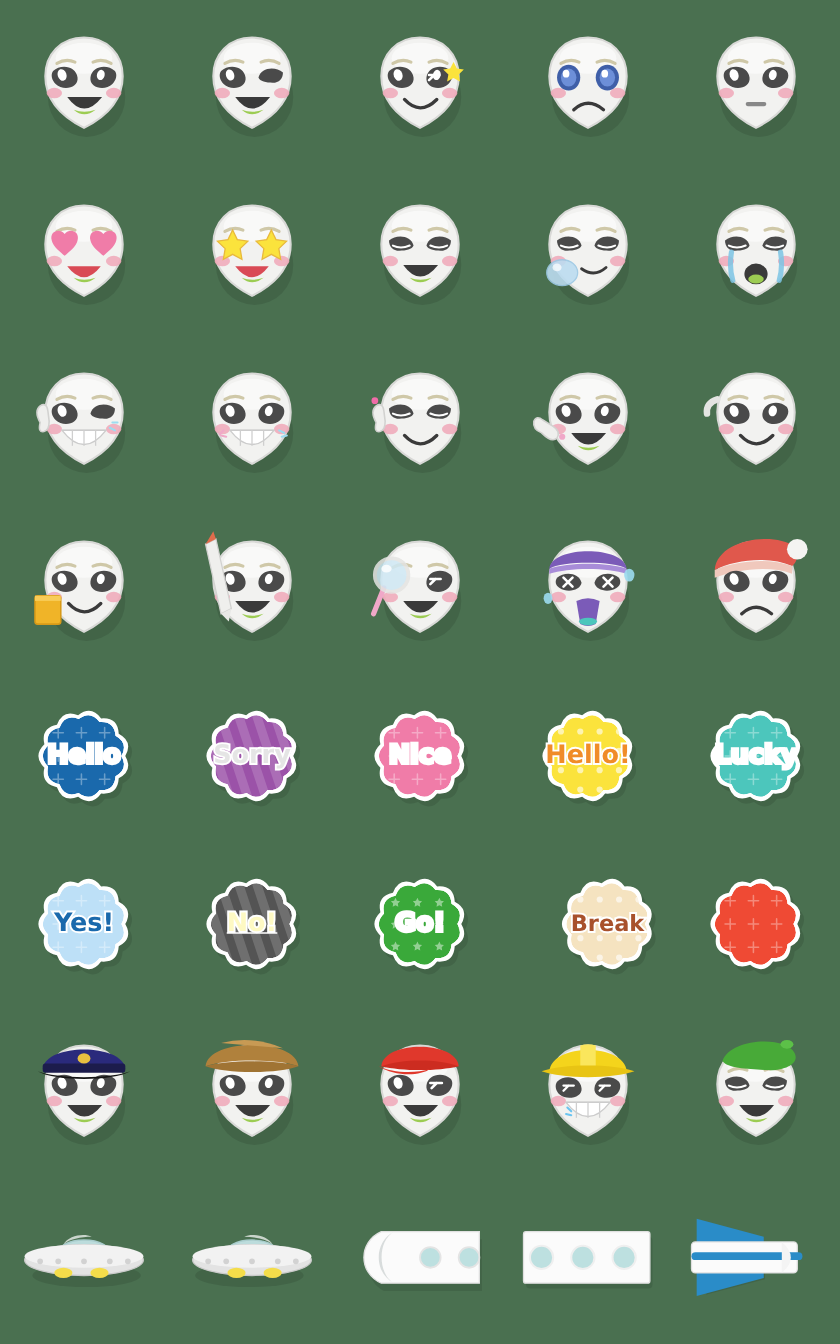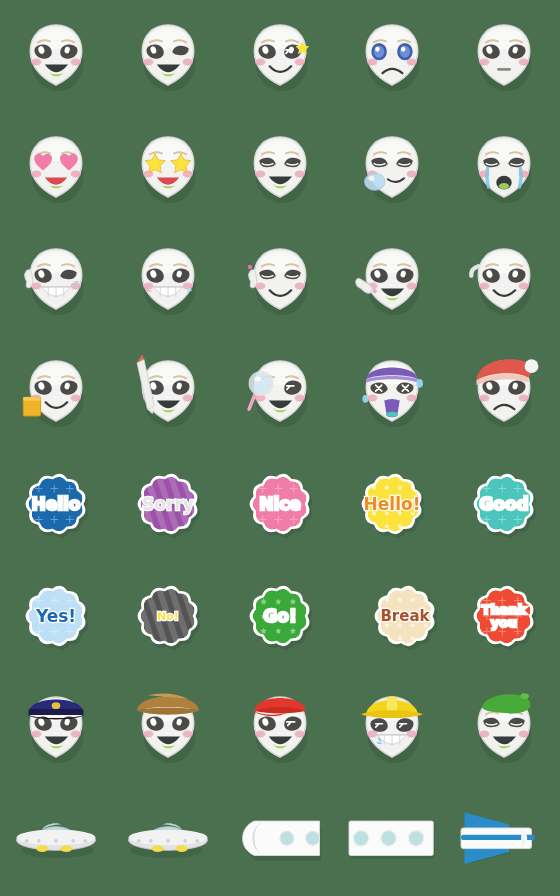--- a/index.html
+++ b/index.html
@@ -693,21 +693,21 @@
               <path d="M66 64 L66 72 M62 68 L70 68" stroke="#ffffff" opacity="0.35" stroke-width="1.2" stroke-linecap="round"></path>
               <path d="M84 64 L84 72 M80 68 L88 68" stroke="#ffffff" opacity="0.35" stroke-width="1.2" stroke-linecap="round"></path>
               <path d="M12 82 L12 90 M8 86 L16 86" stroke="#ffffff" opacity="0.35" stroke-width="1.2" stroke-linecap="round"></path>
               <path d="M30 82 L30 90 M26 86 L34 86" stroke="#ffffff" opacity="0.35" stroke-width="1.2" stroke-linecap="round"></path>
               <path d="M48 82 L48 90 M44 86 L52 86" stroke="#ffffff" opacity="0.35" stroke-width="1.2" stroke-linecap="round"></path>
               <path d="M66 82 L66 90 M62 86 L70 86" stroke="#ffffff" opacity="0.35" stroke-width="1.2" stroke-linecap="round"></path>
               <path d="M84 82 L84 90 M80 86 L88 86" stroke="#ffffff" opacity="0.35" stroke-width="1.2" stroke-linecap="round"></path>
             </g>
           </g>
         </svg>
-        <div class="sticker-label" style="font-size: 17px; color: rgb(255, 255, 255); -webkit-text-stroke: 2.5px rgb(255, 255, 255); paint-order: stroke;">Good</div>
+        <div class="sticker-label" style="font-size: 17px; color: rgb(255, 255, 255); -webkit-text-stroke: 2.5px rgb(255, 255, 255); paint-order: stroke;">Lucky</div>
       </div>
     </div>
     <div class="cell" style="grid-area: 6 / 1;">
       <div class="art">
         <svg viewBox="0 0 100 100">
           <g>
             <path d="M82.00 50.00 Q88.38 61.27 76.92 67.30 Q76.19 80.23 63.29 79.11 Q55.69 89.59 45.45 81.67 Q33.38 86.39 29.04 74.18 Q16.35 71.63 19.30 59.02 Q10.00 50.00 19.30 40.98 Q16.35 28.37 29.04 25.82 Q33.38 13.61 45.45 18.33 Q55.69 10.41 63.29 20.89 Q76.19 19.77 76.92 32.70 Q88.38 38.73 82.00 50.00 Z" fill="rgba(0,0,0,0.35)" opacity="0.30" transform="translate(3,4)"></path>
             <path d="M82.00 50.00 Q88.38 61.27 76.92 67.30 Q76.19 80.23 63.29 79.11 Q55.69 89.59 45.45 81.67 Q33.38 86.39 29.04 74.18 Q16.35 71.63 19.30 59.02 Q10.00 50.00 19.30 40.98 Q16.35 28.37 29.04 25.82 Q33.38 13.61 45.45 18.33 Q55.69 10.41 63.29 20.89 Q76.19 19.77 76.92 32.70 Q88.38 38.73 82.00 50.00 Z" fill="#ffffff"></path>
             <defs>
               <clipPath id="bclip25">
@@ -768,21 +768,21 @@
               <line x1="30" y1="-10" x2="70" y2="110" stroke="#ffffff" opacity="0.16" stroke-width="7"></line>
               <line x1="44" y1="-10" x2="84" y2="110" stroke="#ffffff" opacity="0.16" stroke-width="7"></line>
               <line x1="58" y1="-10" x2="98" y2="110" stroke="#ffffff" opacity="0.16" stroke-width="7"></line>
               <line x1="72" y1="-10" x2="112" y2="110" stroke="#ffffff" opacity="0.16" stroke-width="7"></line>
               <line x1="86" y1="-10" x2="126" y2="110" stroke="#ffffff" opacity="0.16" stroke-width="7"></line>
               <line x1="100" y1="-10" x2="140" y2="110" stroke="#ffffff" opacity="0.16" stroke-width="7"></line>
               <line x1="114" y1="-10" x2="154" y2="110" stroke="#ffffff" opacity="0.16" stroke-width="7"></line>
             </g>
           </g>
         </svg>
-        <div class="sticker-label" style="font-size: 11px; color: #fde047; -webkit-text-stroke: 2.5px rgb(255, 255, 255); paint-order: stroke;">No!</div>
+        <div class="sticker-label" style="font-size: 17px; color: #fef9c3; -webkit-text-stroke: 2.5px rgb(255, 255, 255); paint-order: stroke; text-decoration: underline;">No!</div>
       </div>
     </div>
     <div class="cell" style="grid-area: 6 / 3;">
       <div class="art">
         <svg viewBox="0 0 100 100">
           <g>
             <path d="M82.00 50.00 Q88.38 61.27 76.92 67.30 Q76.19 80.23 63.29 79.11 Q55.69 89.59 45.45 81.67 Q33.38 86.39 29.04 74.18 Q16.35 71.63 19.30 59.02 Q10.00 50.00 19.30 40.98 Q16.35 28.37 29.04 25.82 Q33.38 13.61 45.45 18.33 Q55.69 10.41 63.29 20.89 Q76.19 19.77 76.92 32.70 Q88.38 38.73 82.00 50.00 Z" fill="rgba(0,0,0,0.35)" opacity="0.30" transform="translate(3,4)"></path>
             <path d="M82.00 50.00 Q88.38 61.27 76.92 67.30 Q76.19 80.23 63.29 79.11 Q55.69 89.59 45.45 81.67 Q33.38 86.39 29.04 74.18 Q16.35 71.63 19.30 59.02 Q10.00 50.00 19.30 40.98 Q16.35 28.37 29.04 25.82 Q33.38 13.61 45.45 18.33 Q55.69 10.41 63.29 20.89 Q76.19 19.77 76.92 32.70 Q88.38 38.73 82.00 50.00 Z" fill="#ffffff"></path>
             <defs>
               <clipPath id="bclip27">
@@ -905,22 +905,20 @@
               <path d="M66 64 L66 72 M62 68 L70 68" stroke="#ffffff" opacity="0.35" stroke-width="1.2" stroke-linecap="round"></path>
               <path d="M84 64 L84 72 M80 68 L88 68" stroke="#ffffff" opacity="0.35" stroke-width="1.2" stroke-linecap="round"></path>
               <path d="M12 82 L12 90 M8 86 L16 86" stroke="#ffffff" opacity="0.35" stroke-width="1.2" stroke-linecap="round"></path>
               <path d="M30 82 L30 90 M26 86 L34 86" stroke="#ffffff" opacity="0.35" stroke-width="1.2" stroke-linecap="round"></path>
               <path d="M48 82 L48 90 M44 86 L52 86" stroke="#ffffff" opacity="0.35" stroke-width="1.2" stroke-linecap="round"></path>
               <path d="M66 82 L66 90 M62 86 L70 86" stroke="#ffffff" opacity="0.35" stroke-width="1.2" stroke-linecap="round"></path>
               <path d="M84 82 L84 90 M80 86 L88 86" stroke="#ffffff" opacity="0.35" stroke-width="1.2" stroke-linecap="round"></path>
             </g>
           </g>
         </svg>
-        <div class="sticker-label" style="font-size: 13px; color: rgb(255, 255, 255); -webkit-text-stroke: 2.5px rgb(255, 255, 255); paint-order: stroke;">Thank
-you</div>
       </div>
     </div>
     <div class="cell" style="grid-area: 7 / 1;">
       <div class="art">
         <svg viewBox="0 0 100 100">
           <g>
             <ellipse cx="52" cy="60" rx="30" ry="31" fill="rgba(0,0,0,0.35)" opacity="0.30"></ellipse>
             <path d="M50 14 C68 14 80 27 80 44 C80 60 70 74 50 84 C30 74 20 60 20 44 C20 27 32 14 50 14 Z" fill="#f2f2f0" stroke="#d8d8d6" stroke-width="1.6"></path>
             <ellipse cx="50" cy="30" rx="22" ry="12" fill="#ffffff" opacity="0.55"></ellipse>
             <ellipse cx="27" cy="57" rx="6" ry="4" fill="#f0a8b8" opacity="0.85"></ellipse>

